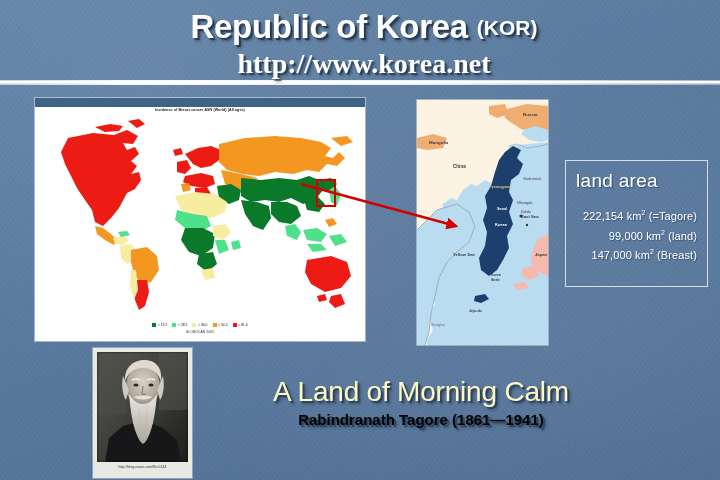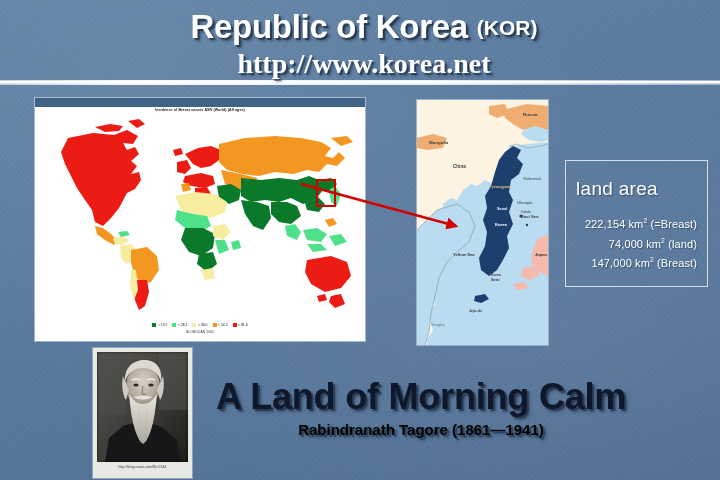--- a/index.html
+++ b/index.html
@@ -95,21 +95,21 @@
     box-shadow:0 0 0 1px rgba(255,255,255,.4);
   }
 
   
   .connector{ position:absolute; left:0; top:0; width:720px; height:480px; z-index:5; pointer-events:none; }
 
   
   .landbox{
     position:absolute; left:565px; top:160px; width:143px; height:127px;
     border:1px solid rgba(255,255,255,.75); z-index:4;
-    padding:16px 6px 0 6px;
+    padding:8px 6px 0 6px;
   }
   .landbox h2{
     font-size:19px; font-weight:normal; color:#ffffff; margin:1px 0 0 4px;
     letter-spacing:.3px;
     text-shadow:1px 1px 1px rgba(20,35,55,.5);
   }
   .landbox ul{ list-style:none; margin-top:17px; }
   .landbox li{
     font-size:11px; color:#ffffff; text-align:right; margin-bottom:7px;
     padding-right:4px; letter-spacing:.1px;
@@ -125,21 +125,21 @@
   }
   .portrait-img{ width:91px; height:110px; display:block; }
   .portrait-cap{
     font-size:3.4px; color:#2b2b2b; text-align:center; margin-top:3px;
     letter-spacing:.1px;
   }
 
   
   .bottom{ position:absolute; left:196px; top:376px; width:450px; text-align:center; z-index:4; }
   .bottom .big{
-    font-size:36px; font-weight:bold; color:#0f172a; letter-spacing:-0.2px;
+    font-size:28px; font-weight:normal; color:#fef9c3; letter-spacing:-0.2px;
     text-shadow:2px 2px 0 rgba(20,35,55,.5), 3px 3px 3px rgba(10,20,35,.4);
   }
   .bottom .small{
     font-size:15px; font-weight:bold; color:#000000; margin-top:3px;
     text-shadow:2px 2px 0 rgba(20,35,55,.5), 3px 3px 3px rgba(10,20,35,.4);
   }
 </style>
 </head>
 <body>
 
@@ -299,22 +299,22 @@
     <marker id="redarrow" viewBox="0 0 10 10" refX="8" refY="5" markerWidth="5" markerHeight="5" orient="auto-start-reverse">
       <path d="M 0 0 L 10 5 L 0 10 z" fill="#d40000"></path>
     </marker>
   </defs>
   <line x1="301" y1="184" x2="456" y2="226" stroke="#d40000" stroke-width="2.4" marker-end="url(#redarrow)"></line>
 </svg>
 
 <div class="landbox">
   <h2>land area</h2>
   <ul>
-    <li><span>222,154 km</span><sup>2</sup><span> (=Breast)</span></li>
-    <li><span>74,000 km</span><sup>2</sup><span> (land)</span></li>
+    <li><span>222,154 km</span><sup>2</sup><span> (=Tagore)</span></li>
+    <li><span>99,000 km</span><sup>2</sup><span> (land)</span></li>
     <li><span>147,000 km</span><sup>2</sup><span> (Breast)</span></li>
   </ul>
 </div>
 
 <div class="portrait">
   <svg class="portrait-img" viewBox="0 0 91 110">
     <defs>
       <linearGradient id="bgph" x1="0" y1="0" x2="1" y2="1">
         <stop offset="0%" stop-color="#5a5a56"></stop>
         <stop offset="55%" stop-color="#3a3a37"></stop>

